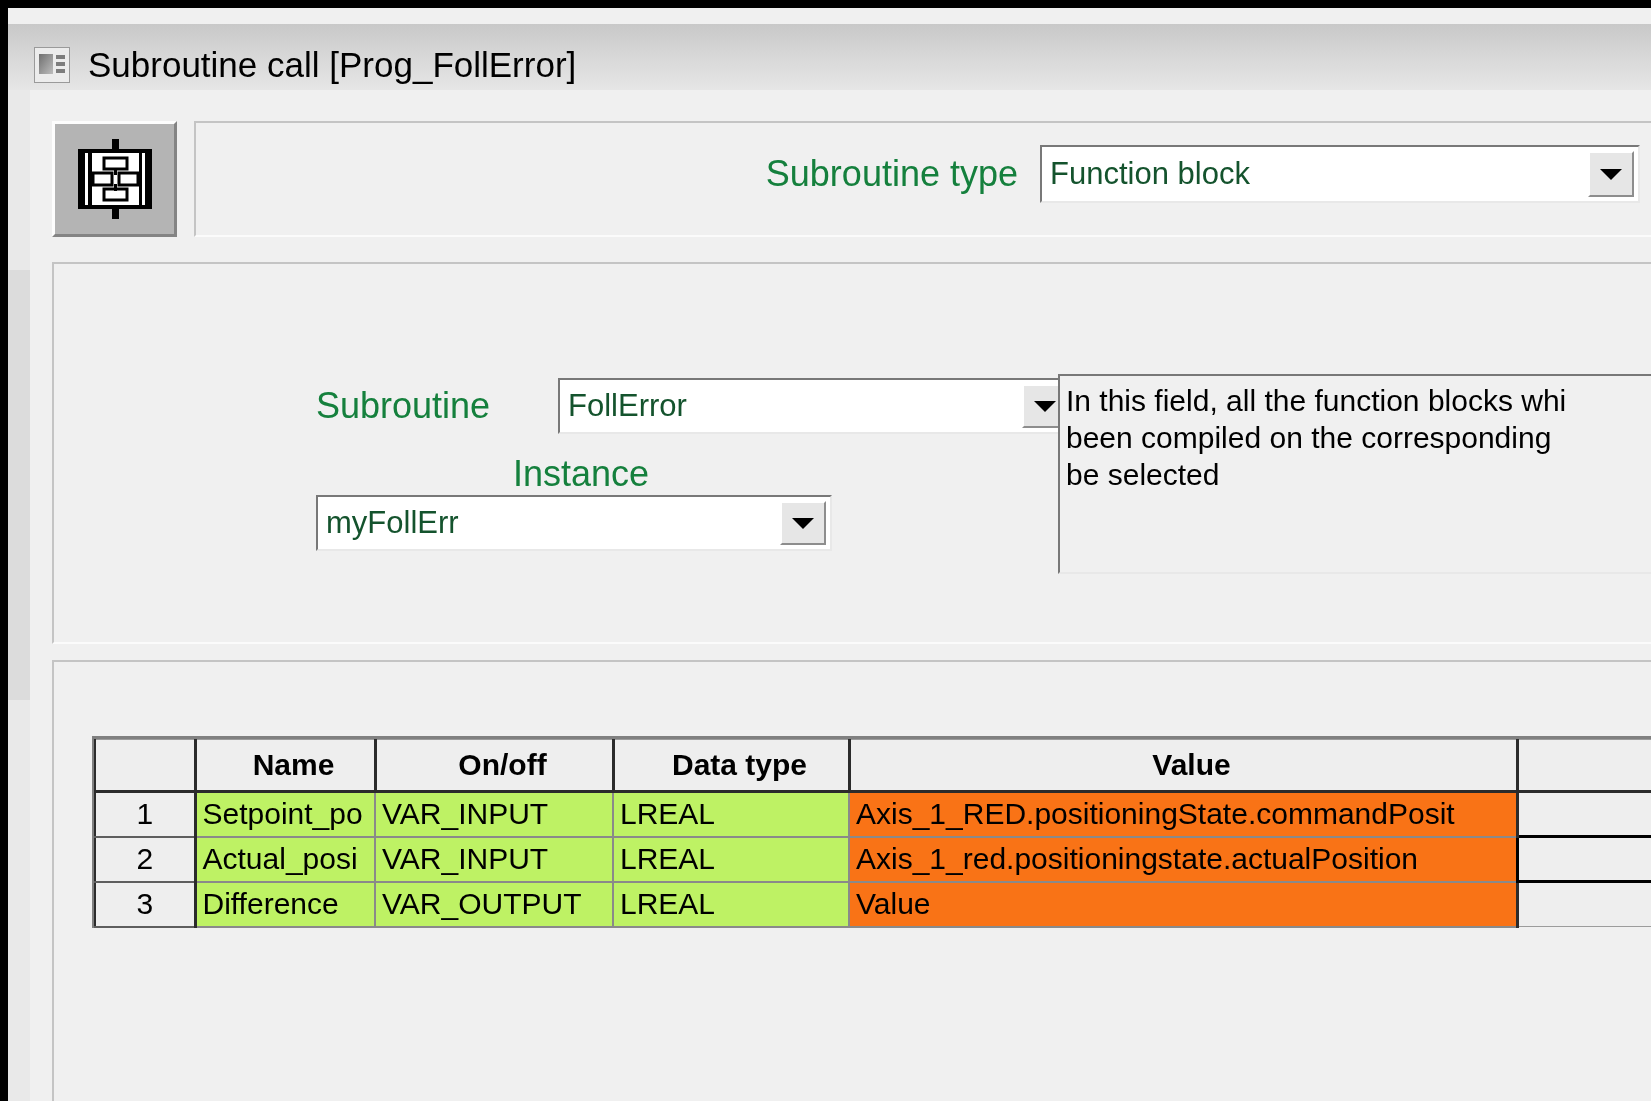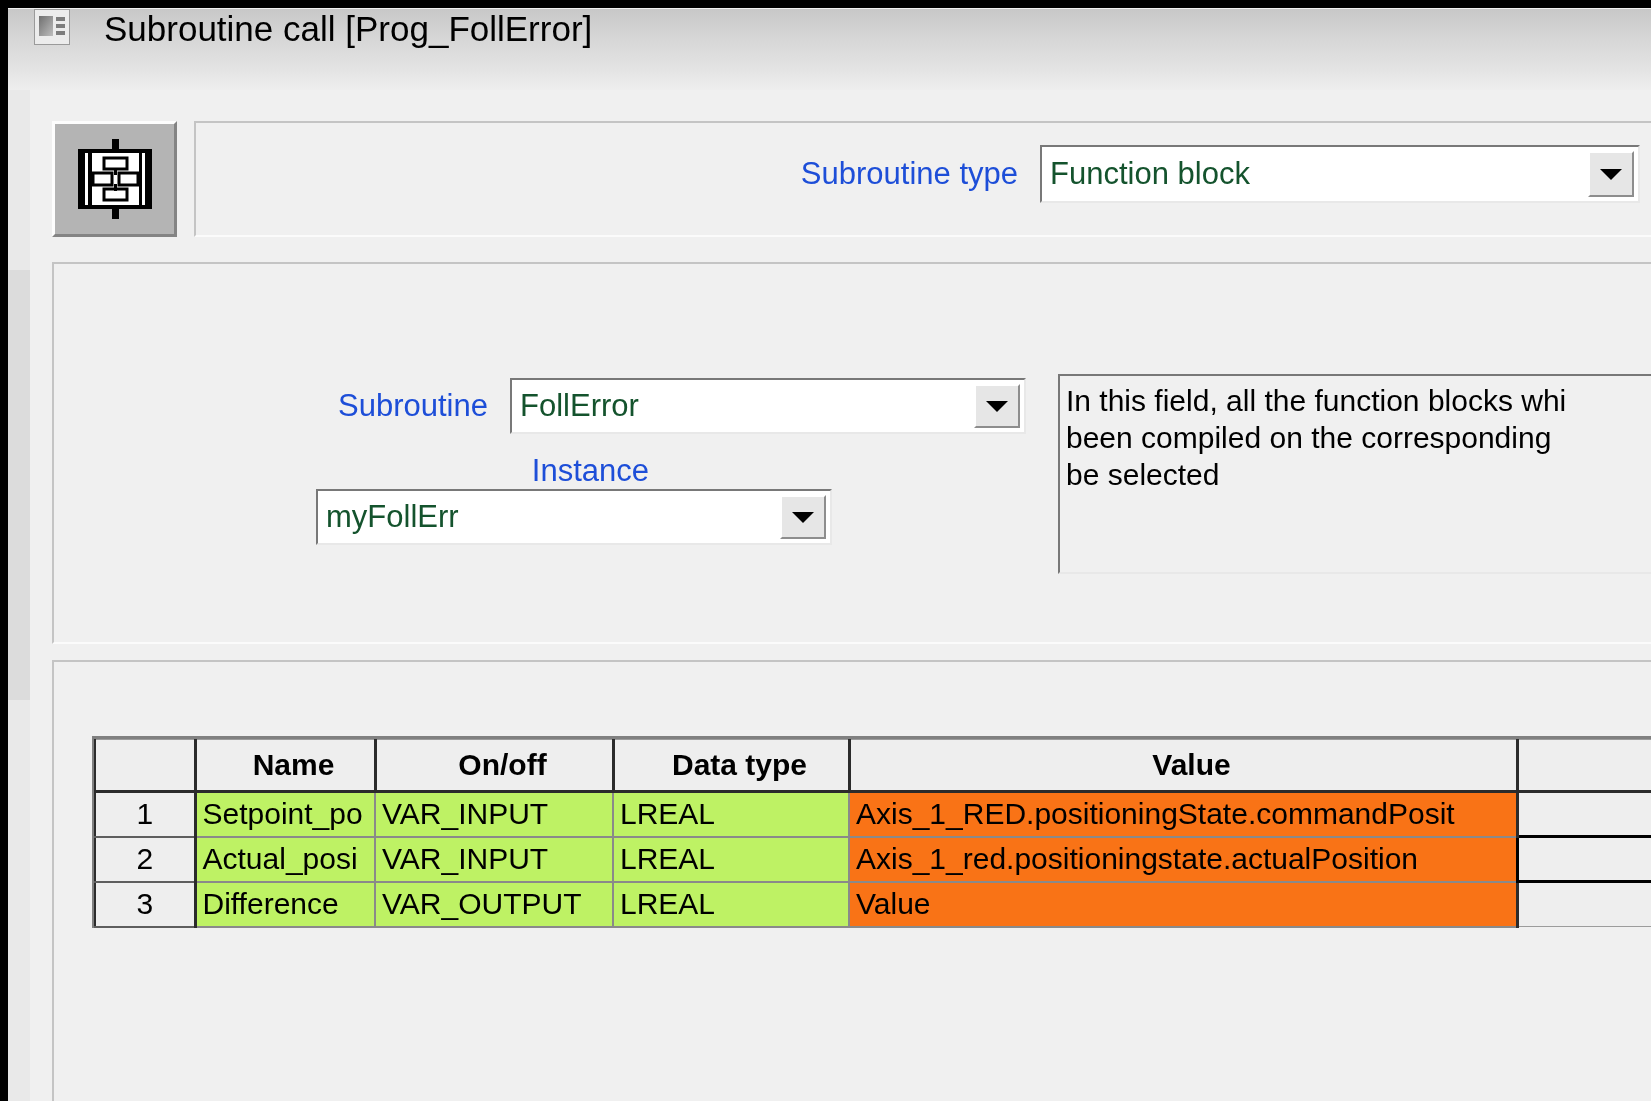--- a/index.html
+++ b/index.html
@@ -22,28 +22,27 @@
     position: absolute;
     left: 8px;
     top: 8px;
     width: 1643px;
     height: 1093px;
     background: #f0f0f0;
     overflow: hidden;
   }
   .titlebar {
     position: absolute;
-    left: 0; top: 1px;
+    left: 0; top: 16px;
     width: 100%;
     height: 82px;
     background: linear-gradient(to bottom, #c8c8c8 0%, #d6d6d6 35%, #e4e4e4 75%, #efefef 100%);
     border-bottom: 1px solid #b2b2b2;
     display: flex;
-    align-items: flex-start;
-    gap: 16px;
+    align-items: center;
   }
   .title-icon {
     width: 34px;
     height: 34px;
     margin-left: 26px;
     margin-right: 18px;
     background: #ececec;
     border: 1px solid #9a9a9a;
     position: relative;
     flex: none;
@@ -134,22 +133,22 @@
     box-sizing: border-box;
   }
   .type-row {
     position: absolute;
     right: 14px;
     top: 22px;
     display: flex;
     align-items: center;
   }
   .field-label {
-    font-size: 31px;
-    color: #1d4ed8;
+    font-size: 36px;
+    color: #15803d;
     white-space: nowrap;
     margin-right: 22px;
   }
   
   .combo {
     position: relative;
     background: #ffffff;
     border-top: 2px solid #787878;
     border-left: 2px solid #787878;
     border-right: 2px solid #e8e8e8;
@@ -197,21 +196,21 @@
     border: 2px solid;
     border-color: #c4c4c4 #fbfbfb #fbfbfb #c4c4c4;
     background: #f0f0f0;
     box-sizing: border-box;
   }
   .sub-row {
     position: absolute;
     display: flex;
     align-items: center;
   }
-  .sub-row.r1 { left: 262px; top: 114px; }
+  .sub-row.r1 { left: 262px; top: 114px; gap: 48px; }
   .sub-row.r2 { left: 262px; top: 189px; flex-direction: column; }
   .sub-row .field-label {
     width: 172px;
     text-align: right;
     margin-right: 22px;
   }
   .helpbox {
     position: absolute;
     left: 1004px;
     top: 110px;

